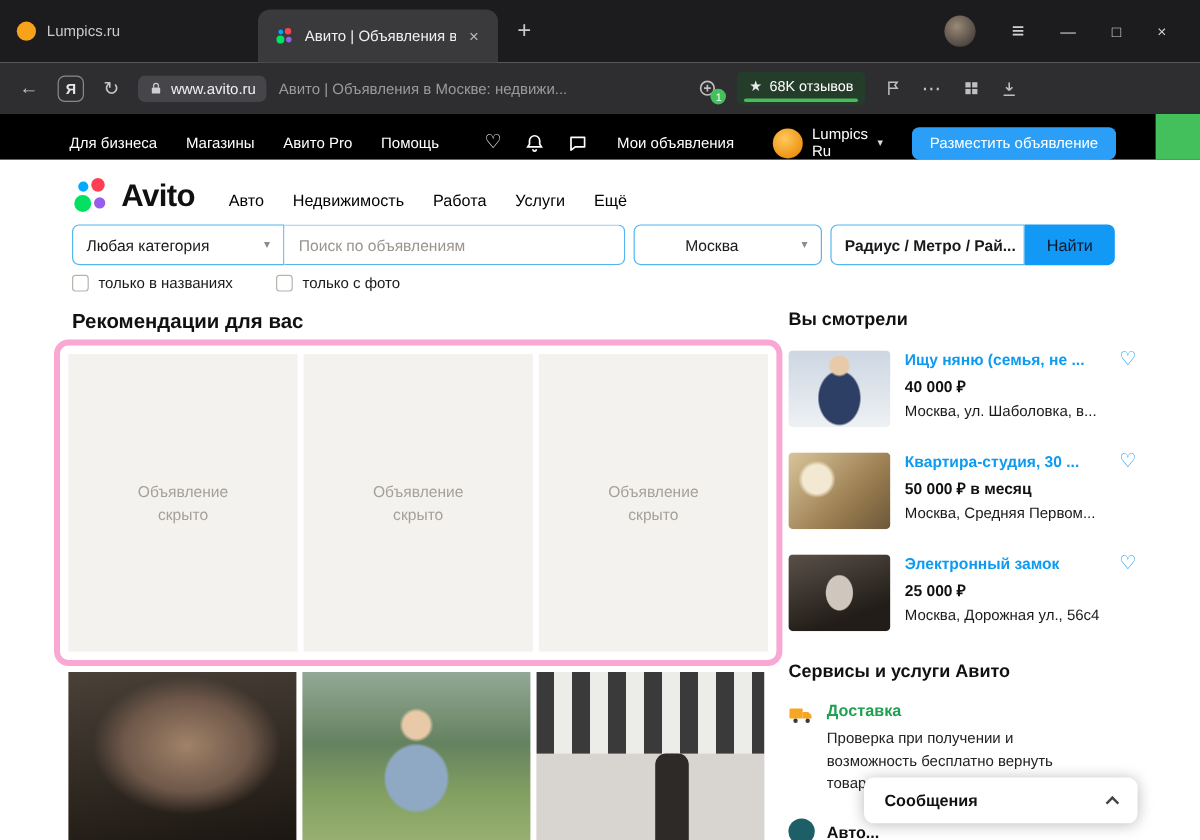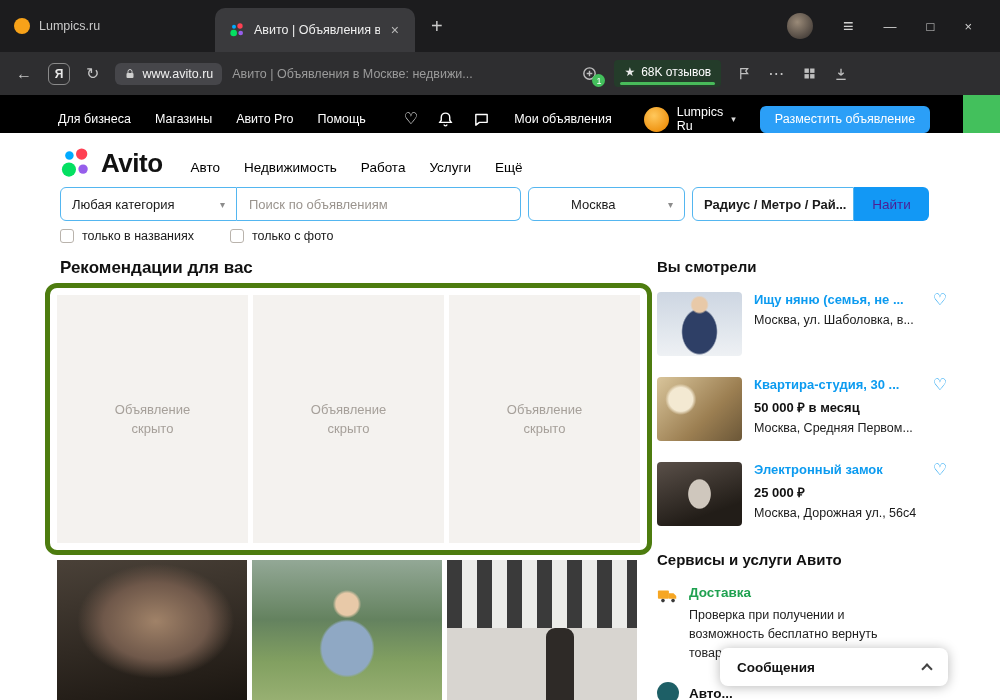--- a/index.html
+++ b/index.html
@@ -55,29 +55,29 @@
   .cat-nav a { color:#000000; cursor:pointer; }
 
   .search-row { position:absolute; top:54px; left:60px; display:flex; align-items:stretch; height:34px; }
   .sel { border:1px solid #54b6f0; display:flex; align-items:center; justify-content:space-between; padding:0 11px; font-size:13px; color:#1a1a1a; background:#fff; cursor:pointer; white-space:nowrap; overflow:hidden; }
   .sel .chev { color:#8c8c8c; font-size:10px; margin-left:8px; }
   .sel-cat { width:177px; border-radius:6px 0 0 6px; }
   .query { width:284px; border:1px solid #54b6f0; border-left:none; border-radius:0 6px 6px 0; padding:0 12px; font-size:13px; outline:none; color:#1a1a1a; font-family:inherit; }
   .query::placeholder { color:#9a948e; }
   .sel-city { width:157px; margin-left:7px; border-radius:6px;padding-left:42px; }
   .sel-radius { width:162px; margin-left:7px; border-radius:6px 0 0 6px;font-weight:bold; }
-  .find { width:75px; background:#1298f5; border:none; color:#4c1d95; font-size:13.5px; border-radius:0 6px 6px 0; cursor:pointer; font-family:inherit; }
+  .find { width:75px; background:#1298f5; border:none; color:#0f172a; font-size:13.5px; border-radius:0 6px 6px 0; cursor:pointer; font-family:inherit; }
 
   .checks { position:absolute; top:96px; left:60px; display:flex; gap:36px; font-size:12.5px; color:#1a1a1a; align-items:center; }
   .check-item { display:flex; align-items:center; cursor:pointer; }
   .cb { width:14px; height:14px; border:1px solid #b9b3ac; border-radius:3px; background:#fff; margin-right:8px; flex:none; }
 
   .rec-title { position:absolute; top:125px; left:60px; font-size:17px; font-weight:bold; color:#111; }
 
-  .annotation { position:absolute; top:150px; left:45px; width:607px; height:272px; border:5px solid #4d7c0f; border-radius:12px; display:flex; gap:5px; padding:7px; }
+  .annotation { position:absolute; top:150px; left:45px; width:607px; height:272px; border:5px solid #f9a8d4; border-radius:12px; display:flex; gap:5px; padding:7px; }
   .hidden-card { flex:1; background:#f4f2ef; display:flex; align-items:center; justify-content:center; cursor:pointer; }
   .hidden-text { width:92px; text-align:center; font-size:13px; color:#a6a09a; line-height:1.5; }
 
   .photos { position:absolute; top:427px; left:57px; display:flex; gap:5px; }
   .photo { width:190px; height:170px; cursor:pointer; }
   .p1 { background: radial-gradient(ellipse 55% 45% at 52% 36%, #a08268 0%, #6f584a 50%, rgba(0,0,0,0) 75%), linear-gradient(170deg, #4a4138 0%, #241e18 70%, #120f0b 100%); }
   .p2 { background: radial-gradient(circle at 50% 26%, #e8c9a8 0 7%, rgba(0,0,0,0) 9%), radial-gradient(ellipse 22% 26% at 50% 52%, #8fa8c4 0 60%, rgba(0,0,0,0) 66%), linear-gradient(180deg, #93a896 0%, #64825f 35%, #82a061 60%, #a8bc7f 100%); }
   .p3 { position:relative; background:#d8d5d0; overflow:hidden; }
   .p3::before { content:""; position:absolute; left:0; right:0; top:0; height:40%; background:repeating-linear-gradient(90deg, #3a3a3a 0 15px, #ecece9 15px 30px); }
   .p3::after { content:""; position:absolute; left:52%; top:40%; width:28px; height:80px; background:#2e2a27; border-radius:9px 9px 0 0; }
@@ -293,20 +293,21 @@
   <div class="sidebar">
     <div class="side-title">Вы смотрели</div>
 
     <div class="vitem">
       <div class="vthumb t-nanny"></div>
       <div class="vinfo">
         <div class="vtop">
           <a class="vtitle">Ищу няню (семья, не ...</a>
           <span class="vheart">♡</span>
         </div>
+        <div class="vprice">40 000 ₽</div>
         <div class="vloc">Москва, ул. Шаболовка, в...</div>
       </div>
     </div>
 
     <div class="vitem">
       <div class="vthumb t-room"></div>
       <div class="vinfo">
         <div class="vtop">
           <a class="vtitle">Квартира-студия, 30 ...</a>
           <span class="vheart">♡</span>

